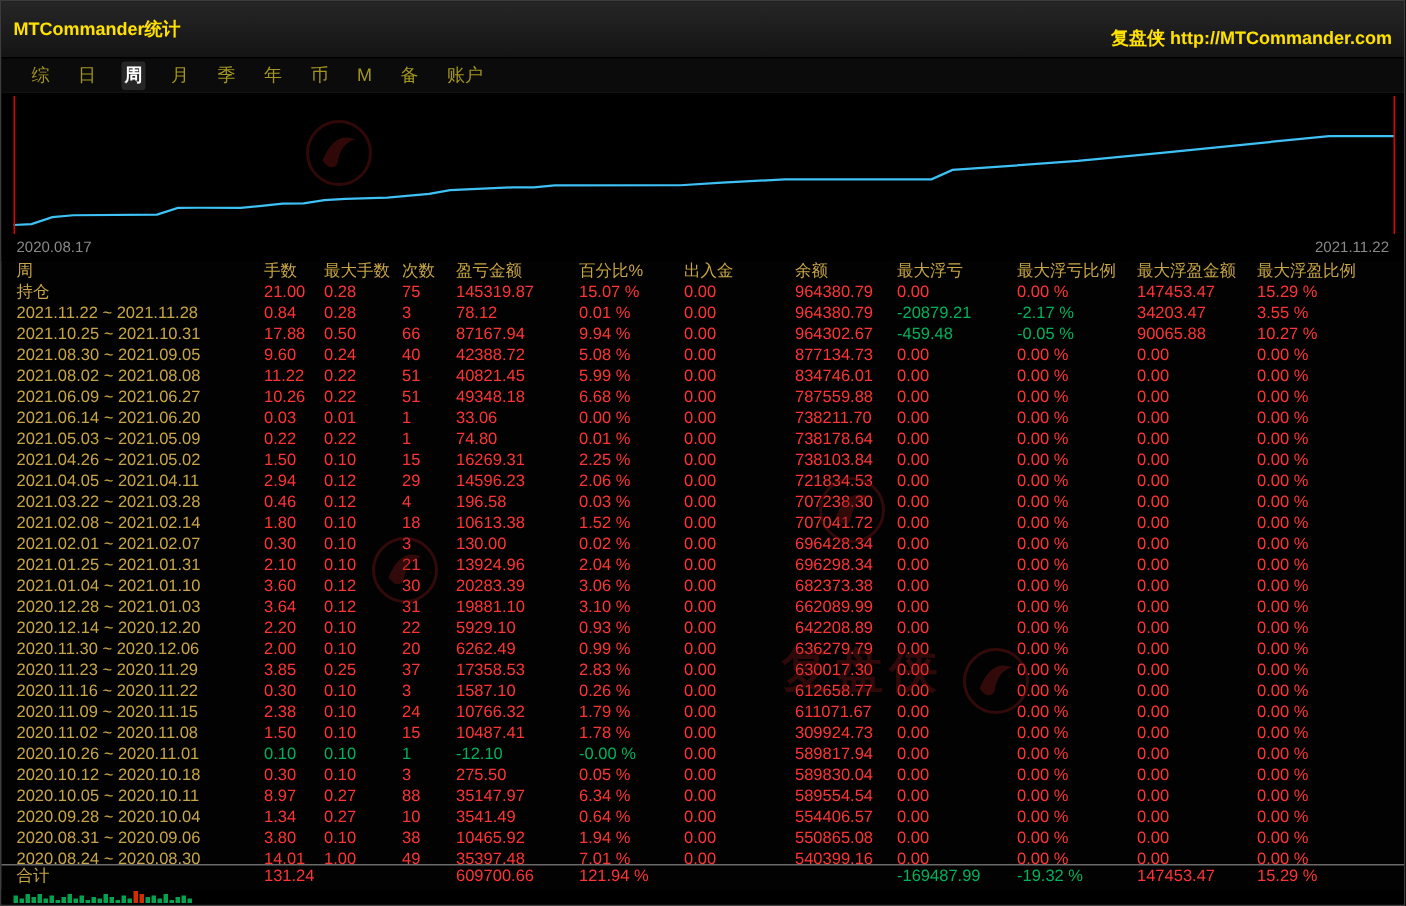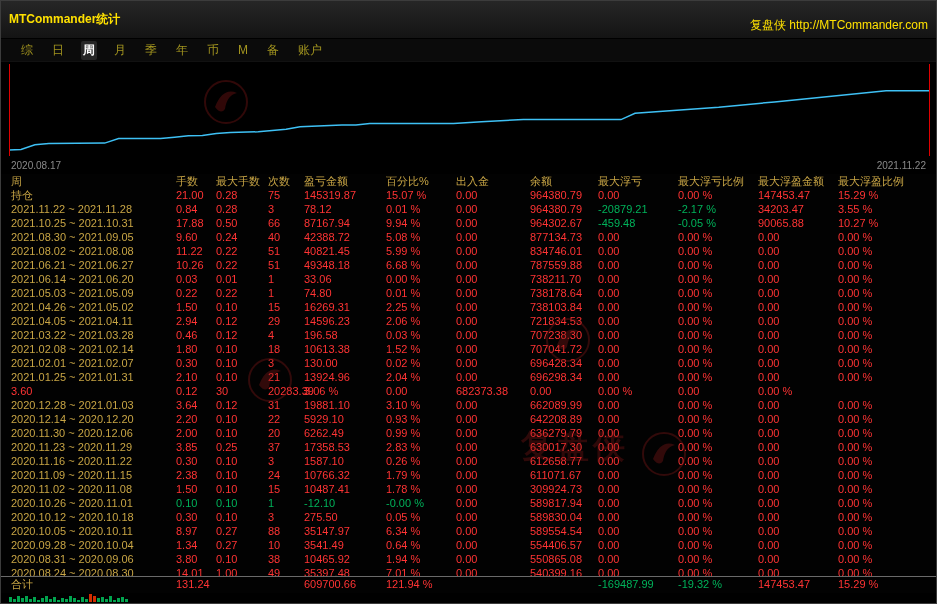--- a/index.html
+++ b/index.html
@@ -1,19 +1,19 @@
 <!DOCTYPE html>
 <html><head>
 <meta charset="utf-8">
 <style>
   html,body{margin:0;padding:0;background:#000;}
   body{width:937px;height:604px;overflow:hidden;font-family:"Liberation Sans","DejaVu Sans",sans-serif;}
   .window{position:relative;width:937px;height:604px;box-sizing:border-box;border:1px solid #3c3c3c;background:#020202;display:flex;flex-direction:column;}
   .titlebar{flex:0 0 22px;display:flex;justify-content:space-between;align-items:center;padding:4px 8px;background:linear-gradient(#262626,#141414);border-bottom:1px solid #000;color:#ffe100;font-size:12px;font-weight:bold;}
-  .titlebar .right{color:#ffe100;font-weight:normal;cursor:pointer;margin-top:12px;}
+  .titlebar .right{color:#ffe100;font-weight:bold;cursor:pointer;margin-top:12px;}
   .menubar{flex:0 0 22px;display:flex;align-items:center;gap:15px;padding-left:18px;background:#0b0b0b;font-size:12px;color:#a3951f;border-bottom:1px solid #111;}
   .menu-item{cursor:pointer;padding:1px 2px;}
   .menu-item.active{color:#ffffff;font-weight:bold;background:#262626;border-radius:2px;}
   .chart{flex:0 0 112px;position:relative;background:#000;text-decoration:underline;}
   .chart svg.curve{position:absolute;left:0;top:0;}
   .edge-line{position:absolute;top:2px;height:92px;width:1px;background:#e00000;}
   .edge-left{left:8px;} .edge-right{left:928px;}
   .xlabel{position:absolute;bottom:3px;font-size:10px;color:#8a8a8a;}
   .xlabel.l{left:10px;} .xlabel.r{right:10px;}
   .table{flex:1 1 auto;overflow:hidden;font-size:11px;}
@@ -140,21 +140,21 @@
           <span class="rd">40821.45</span>
           <span class="rd">5.99 %</span>
           <span class="rd">0.00</span>
           <span class="rd">834746.01</span>
           <span class="rd">0.00</span>
           <span class="rd">0.00 %</span>
           <span class="rd">0.00</span>
           <span class="rd">0.00 %</span>
         </div>
         <div class="trow">
-          <span class="kh">2021.06.21 ~ 2021.06.27</span>
+          <span class="kh">2021.06.09 ~ 2021.06.27</span>
           <span class="rd">10.26</span>
           <span class="rd">0.22</span>
           <span class="rd">51</span>
           <span class="rd">49348.18</span>
           <span class="rd">6.68 %</span>
           <span class="rd">0.00</span>
           <span class="rd">787559.88</span>
           <span class="rd">0.00</span>
           <span class="rd">0.00 %</span>
           <span class="rd">0.00</span>
@@ -266,20 +266,21 @@
           <span class="rd">13924.96</span>
           <span class="rd">2.04 %</span>
           <span class="rd">0.00</span>
           <span class="rd">696298.34</span>
           <span class="rd">0.00</span>
           <span class="rd">0.00 %</span>
           <span class="rd">0.00</span>
           <span class="rd">0.00 %</span>
         </div>
         <div class="trow">
+          <span class="kh">2021.01.04 ~ 2021.01.10</span>
           <span class="rd">3.60</span>
           <span class="rd">0.12</span>
           <span class="rd">30</span>
           <span class="rd">20283.39</span>
           <span class="rd">3.06 %</span>
           <span class="rd">0.00</span>
           <span class="rd">682373.38</span>
           <span class="rd">0.00</span>
           <span class="rd">0.00 %</span>
           <span class="rd">0.00</span>

